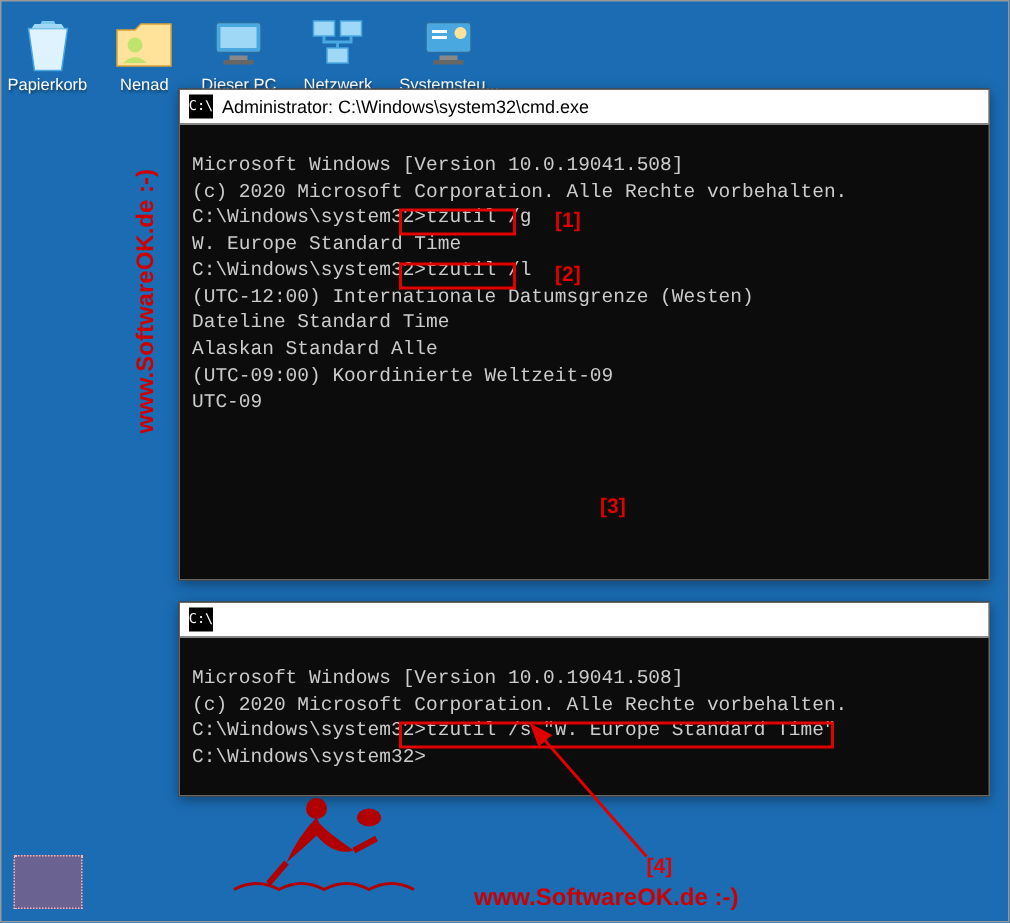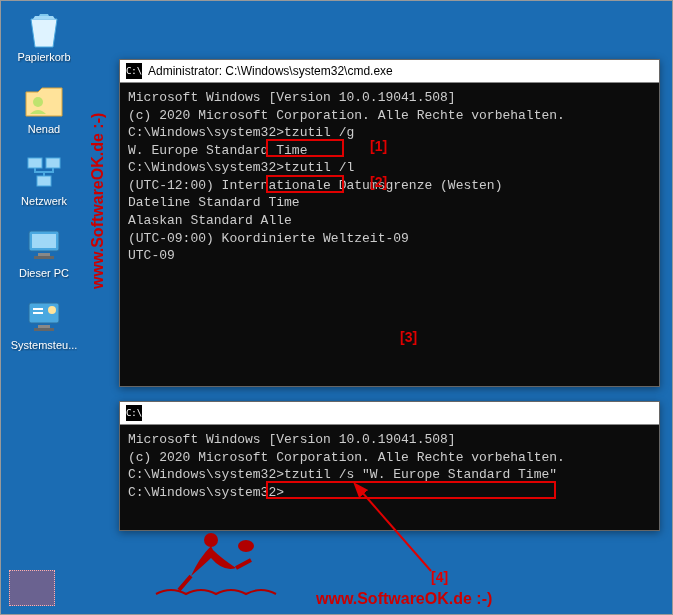--- a/index.html
+++ b/index.html
@@ -7,21 +7,21 @@
     width: 673px; height: 615px;
     background: #1b6cb3;
     font-family: 'Segoe UI', Tahoma, sans-serif;
     position: relative;
     overflow: hidden;
     border: 1px solid #999;
   }
   
   .desktop-icons {
     position: absolute; left: 4px; top: 8px;
-    display: flex; flex-direction: column; gap: 18px;
+    display: flex; flex-direction: row; gap: 18px;
     width: 78px;
   }
   .dicon {
     display: flex; flex-direction: column; align-items: center;
     color: #fff; font-size: 11px; text-align: center;
     cursor: pointer;
   }
   .dicon .glyph { width: 40px; height: 40px; margin-bottom: 2px; display:flex;align-items:center;justify-content:center; }
   .dicon .label { text-shadow: 1px 1px 2px rgba(0,0,0,.5); white-space: nowrap; overflow: hidden; text-overflow: ellipsis; max-width: 72px; }
 
@@ -54,21 +54,21 @@
     display: flex; align-items: center;
     padding: 3px 6px; font-family: 'Segoe UI', Tahoma, sans-serif;
     font-size: 12px; gap: 6px;
     border-bottom: 1px solid #888;
   }
   .titlebar .cmdicon {
     width: 16px; height: 16px; background: #000;
     color: #fff; font-size: 9px; display:flex;align-items:center;justify-content:center;
     font-family: Consolas, monospace;
   }
-  .term-body { padding: 6px 8px; position: relative; height: calc(100% - 24px); overflow: hidden; }
+  .term-body { padding: 18px 8px; position: relative; height: calc(100% - 24px); overflow: hidden; }
   .term-line { white-space: pre; }
 
   
   .hl {
     position: absolute; border: 2px solid #e00000;
     pointer-events: none;
   }
   .ann {
     position: absolute; color: #e00000; font-weight: bold;
     font-family: 'Segoe UI', sans-serif; font-size: 14px;
@@ -105,38 +105,38 @@
           <path d="M2 10 L14 10 L18 6 L38 6 L38 34 L2 34 Z" fill="#ffe39a" stroke="#d9a23a"></path>
           <circle cx="14" cy="20" r="5" fill="#bfe36e"></circle>
           <path d="M6 32 Q14 24 22 32" fill="#bfe36e"></path>
         </svg>
     </div>
     <span class="label">Nenad</span>
   </div>
   <div class="dicon">
     <div class="glyph">
       <svg width="40" height="38" viewBox="0 0 40 38">
+          <rect x="5" y="5" width="30" height="20" rx="2" fill="#4aa8e0" stroke="#2a6ea0"></rect>
+          <rect x="8" y="8" width="24" height="14" fill="#9fd8f7"></rect>
+          <rect x="14" y="27" width="12" height="3" fill="#888"></rect>
+          <rect x="10" y="30" width="20" height="3" fill="#666"></rect>
+        </svg>
+    </div>
+    <span class="label">Dieser PC</span>
+  </div>
+  <div class="dicon">
+    <div class="glyph">
+      <svg width="40" height="38" viewBox="0 0 40 38">
           <rect x="4" y="4" width="14" height="10" fill="#9fd8f7" stroke="#4aa8e0"></rect>
           <rect x="22" y="4" width="14" height="10" fill="#9fd8f7" stroke="#4aa8e0"></rect>
           <rect x="13" y="22" width="14" height="10" fill="#9fd8f7" stroke="#4aa8e0"></rect>
           <path d="M11 14 L11 18 L29 18 L29 14 M20 18 L20 22" stroke="#4aa8e0" fill="none" stroke-width="2"></path>
         </svg>
     </div>
     <span class="label">Netzwerk</span>
-  </div>
-  <div class="dicon">
-    <div class="glyph">
-      <svg width="40" height="38" viewBox="0 0 40 38">
-          <rect x="5" y="5" width="30" height="20" rx="2" fill="#4aa8e0" stroke="#2a6ea0"></rect>
-          <rect x="8" y="8" width="24" height="14" fill="#9fd8f7"></rect>
-          <rect x="14" y="27" width="12" height="3" fill="#888"></rect>
-          <rect x="10" y="30" width="20" height="3" fill="#666"></rect>
-        </svg>
-    </div>
-    <span class="label">Dieser PC</span>
   </div>
   <div class="dicon">
     <div class="glyph">
       <svg width="40" height="38" viewBox="0 0 40 38">
           <rect x="5" y="5" width="30" height="20" rx="2" fill="#4aa8e0" stroke="#2a6ea0"></rect>
           <circle cx="28" cy="12" r="4" fill="#ffe39a"></circle>
           <rect x="9" y="10" width="10" height="2" fill="#fff"></rect>
           <rect x="9" y="14" width="10" height="2" fill="#fff"></rect>
           <rect x="14" y="27" width="12" height="3" fill="#888"></rect>
           <rect x="10" y="30" width="20" height="3" fill="#666"></rect>

